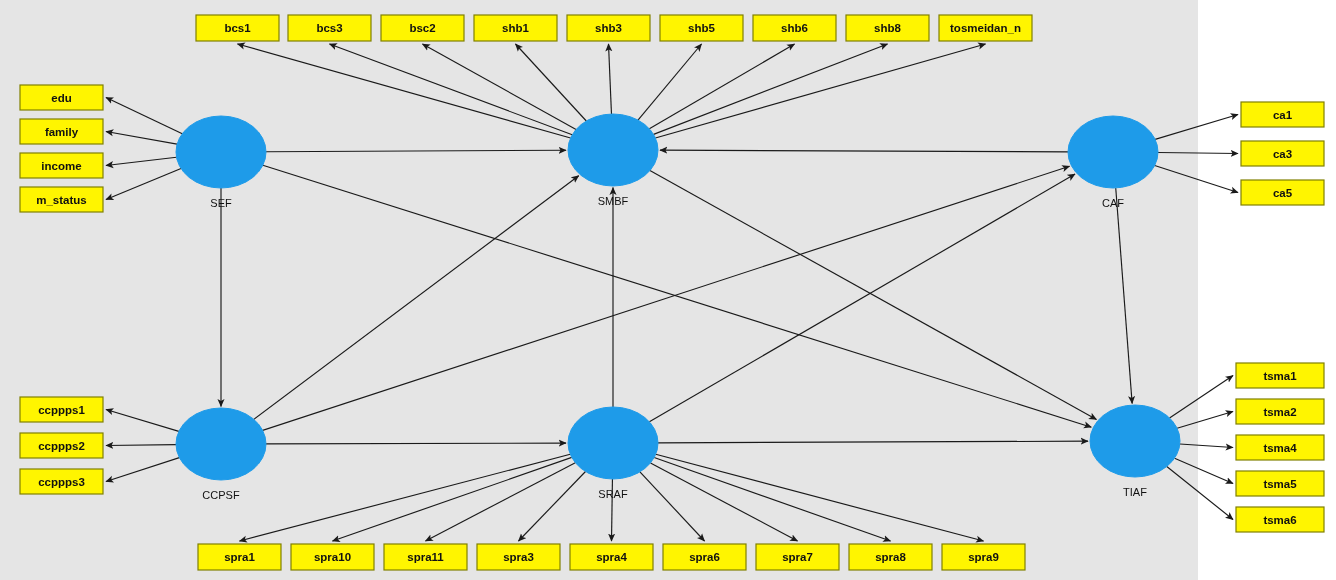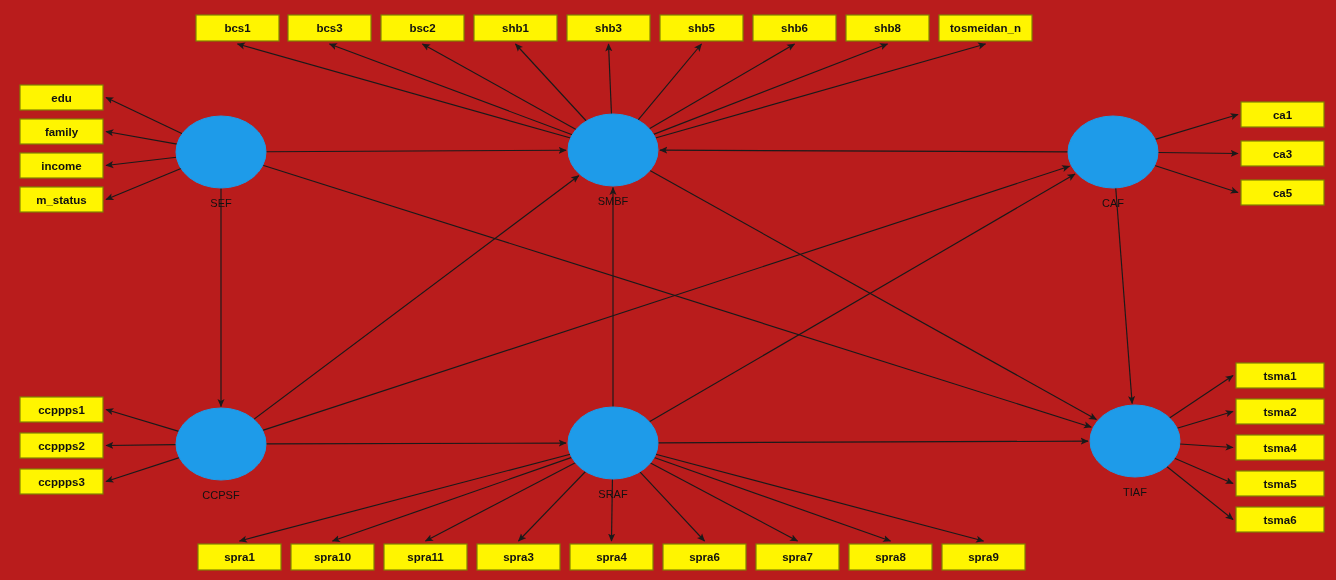--- a/index.html
+++ b/index.html
@@ -1,17 +1,17 @@
 <!DOCTYPE html>
 <html><head>
 <meta charset="utf-8">
 <style>
   html,body{margin:0;padding:0;background:#ffffff;}
   body{width:1336px;height:580px;font-family:"Liberation Sans",sans-serif;overflow:hidden;}
-  #diagram-root{position:relative;width:1336px;height:580px;background:#b91c1c;}
+  #diagram-root{position:relative;width:1198px;height:580px;background:#e5e5e5;}
   svg#sem-svg{position:absolute;top:0;left:0;width:1336px;height:580px;}
   .ind-box{fill:#FFF500;stroke:#808000;stroke-width:1.2;}
   .ind-label{font-family:"Liberation Sans",sans-serif;font-size:11.5px;fill:#111;text-anchor:middle;dominant-baseline:middle;font-weight:600;}
   .lat-ellipse{fill:#1E9BE9;stroke:#1E9BE9;stroke-width:1;}
   .lat-label{font-family:"Liberation Sans",sans-serif;font-size:11px;fill:#111;text-anchor:middle;dominant-baseline:middle;}
   .edge{stroke:#1a1a1a;stroke-width:1.15;fill:none;}
 </style>
 </head>
 <body>
 

